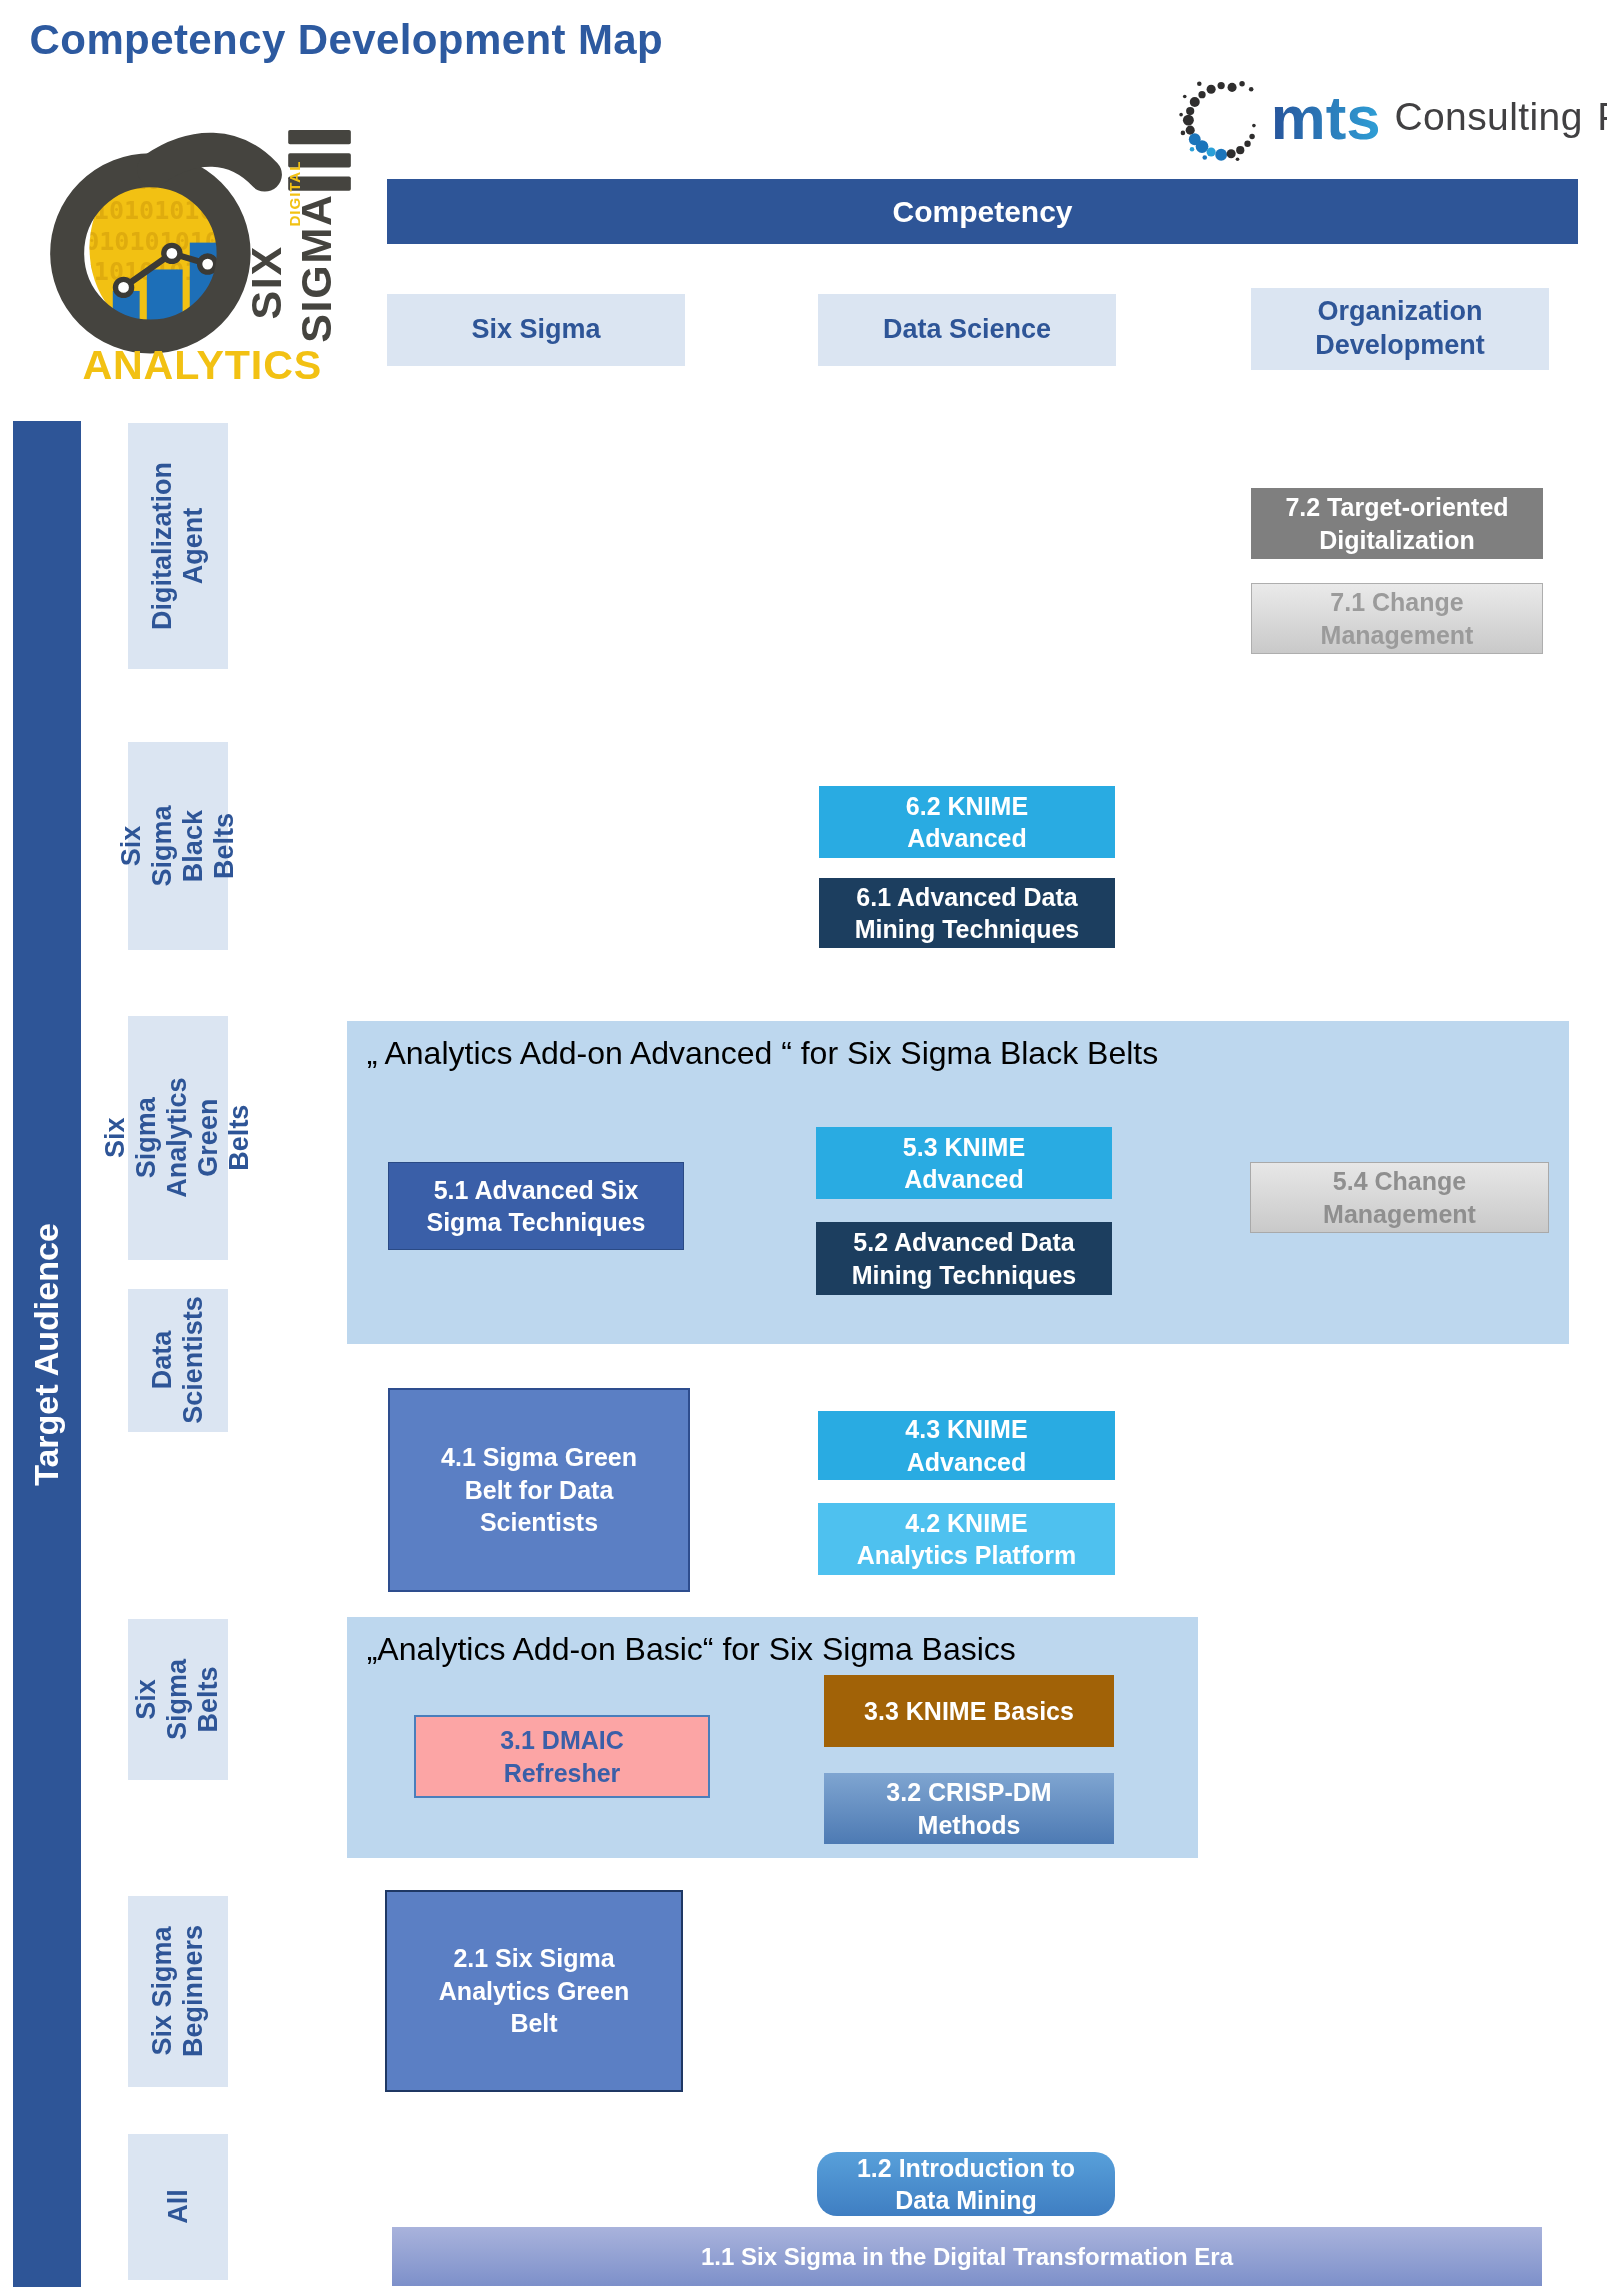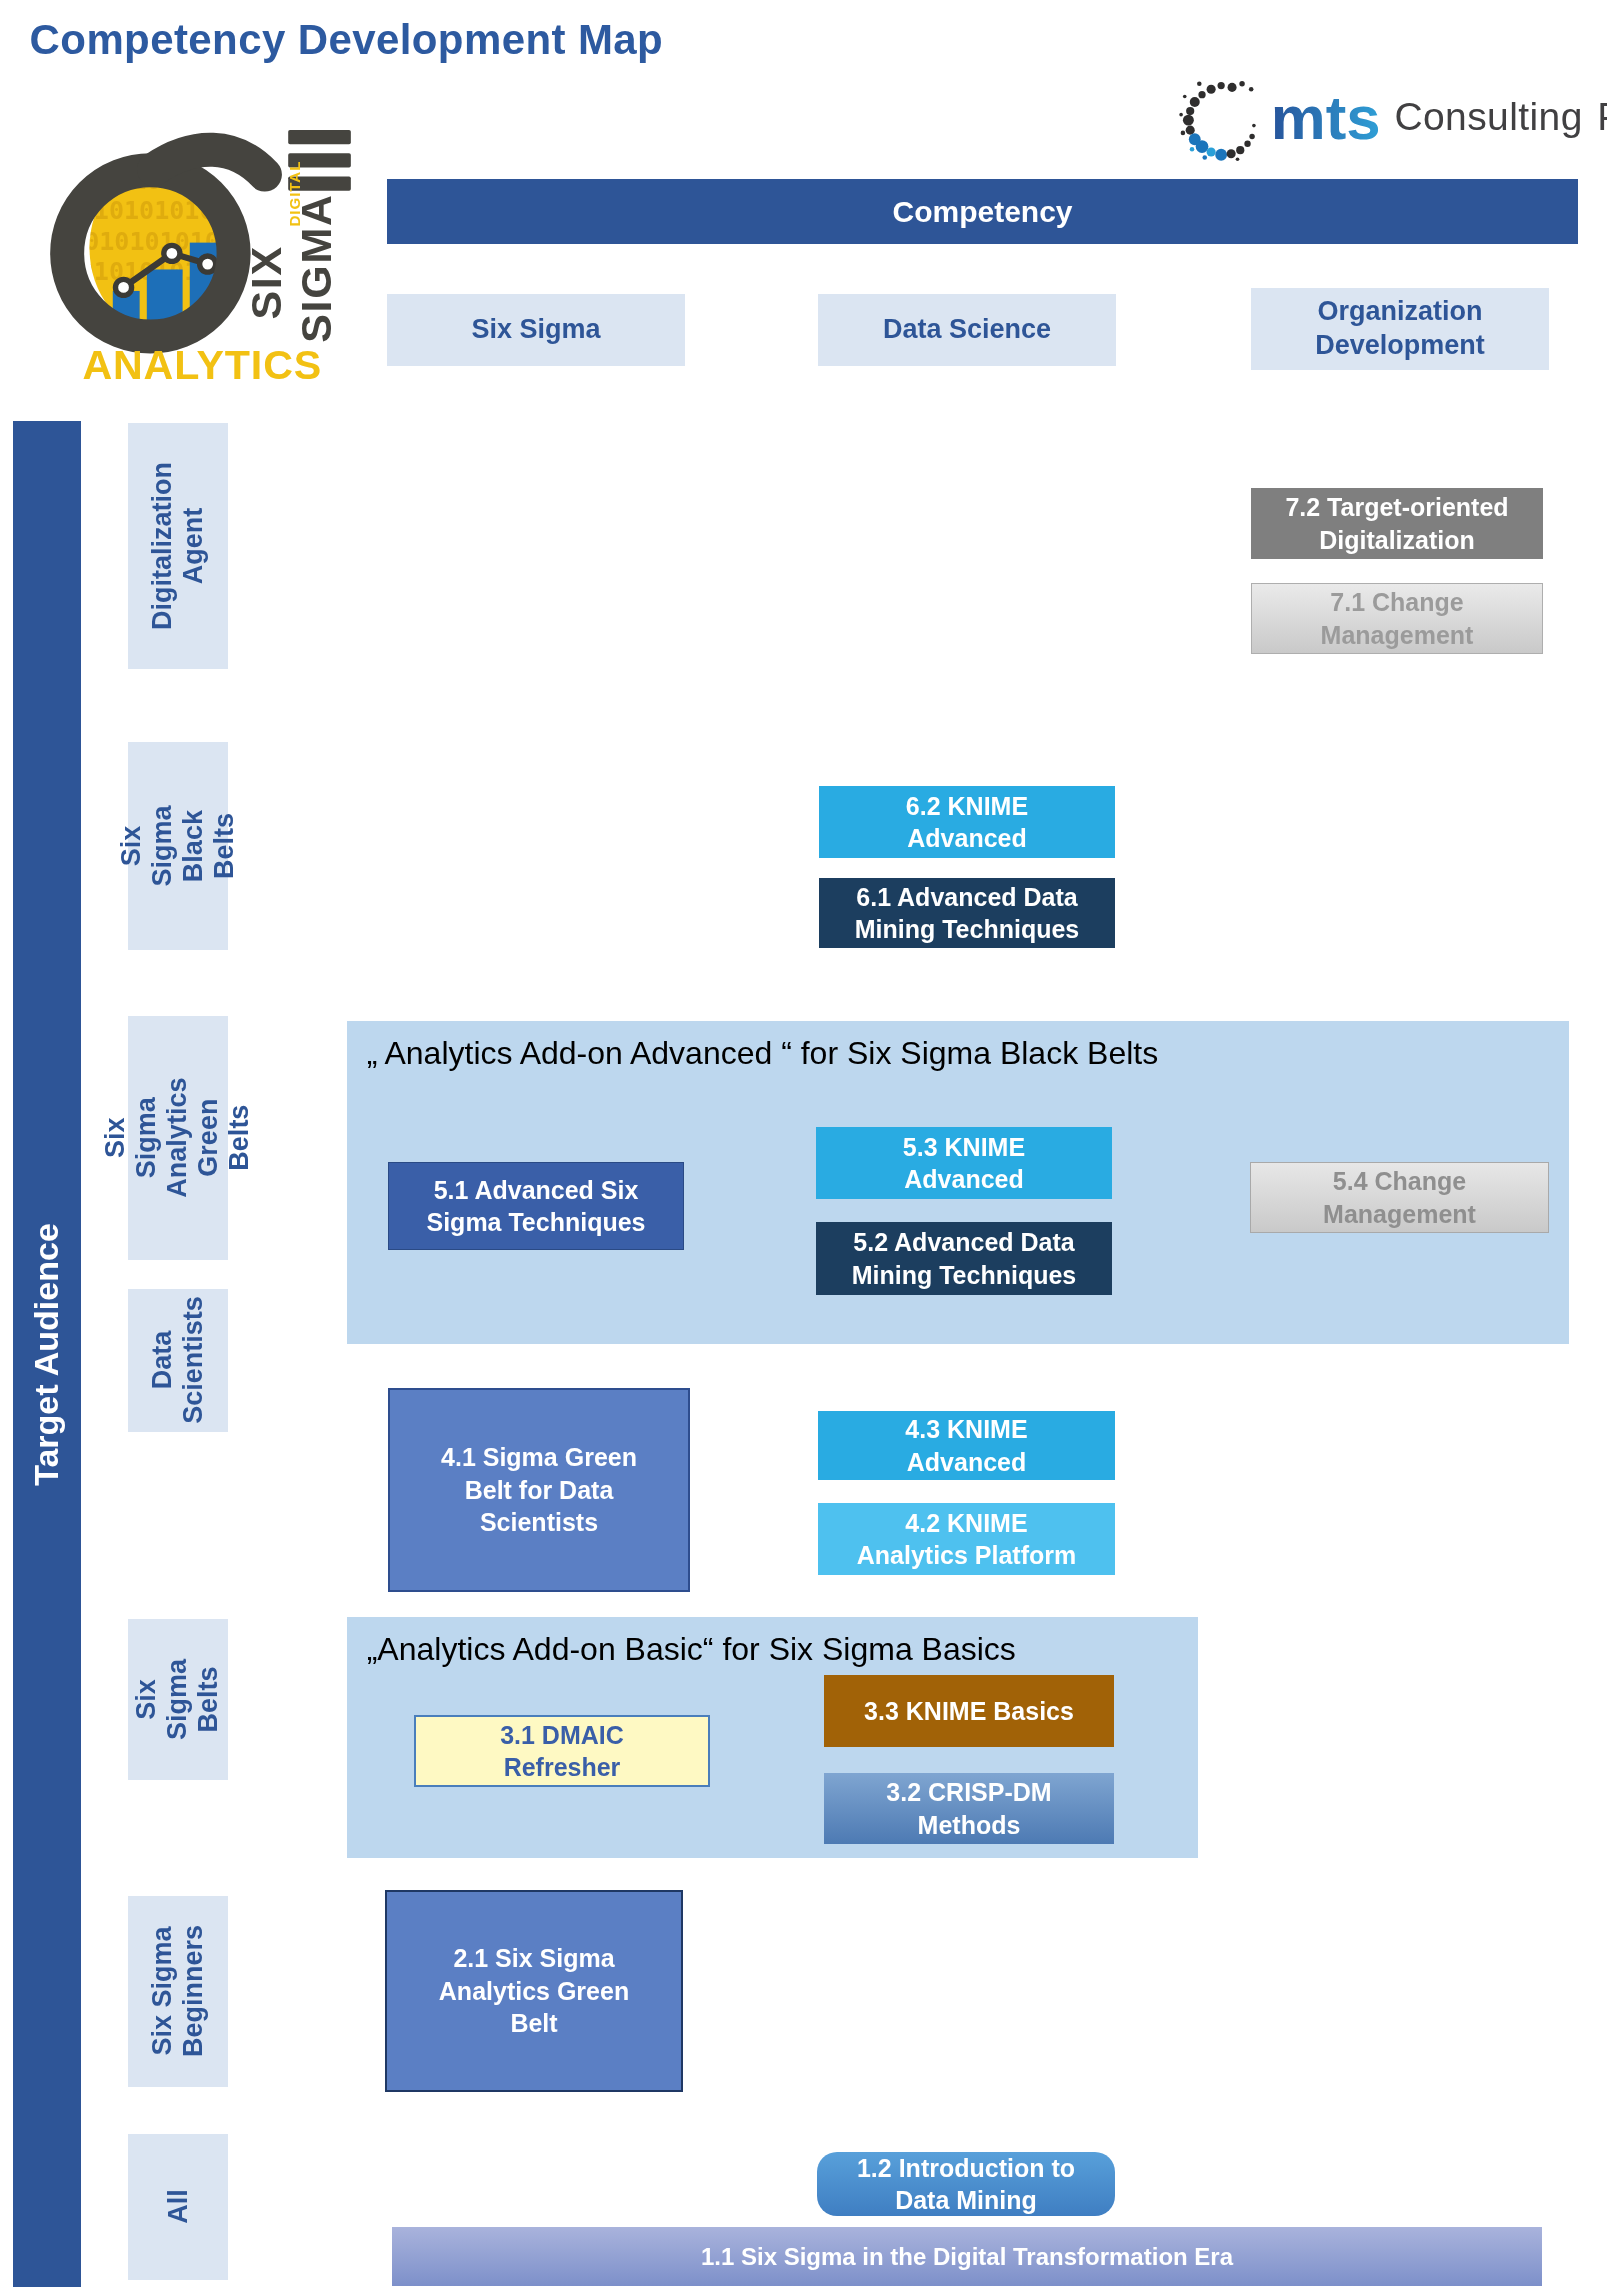--- a/index.html
+++ b/index.html
@@ -80,21 +80,21 @@
   #c71 { left:1251px; top:583px;  width:292px; height:71px;  background:linear-gradient(180deg,#eaeaea,#c9c9c9); border:1.8px solid #aeaeae; color:#9b9b9b; }
   #c62 { left:819px;  top:786px;  width:296px; height:72px;  background:#29abe2; }
   #c61 { left:819px;  top:878px;  width:296px; height:70px;  background:#1c3e5f; }
   #c51 { left:388px;  top:1162px; width:296px; height:88px;  background:#3a5fa8; border:1.8px solid #2a4a85; }
   #c53 { left:816px;  top:1127px; width:296px; height:72px;  background:#29abe2; }
   #c52 { left:816px;  top:1222px; width:296px; height:73px;  background:#1c3e5f; }
   #c54 { left:1250px; top:1162px; width:299px; height:71px;  background:linear-gradient(180deg,#e7e7e7,#c9c9c9); border:1.8px solid #a9a9a9; color:#8f8f8f; }
   #c41 { left:388px;  top:1388px; width:302px; height:204px; background:#5b7fc4; border:2.7px solid #2e4d8e; }
   #c43 { left:818px;  top:1411px; width:297px; height:69px;  background:#29abe2; }
   #c42 { left:818px;  top:1503px; width:297px; height:72px;  background:#4ec1ef; }
-  #c31 { left:414px;  top:1715px; width:296px; height:72px;  background:#fef9c3; border:2.7px solid #4a7ebb; color:#3a5fa8; }
+  #c31 { left:414px;  top:1715px; width:296px; height:83px;  background:#fca5a5; border:2.7px solid #4a7ebb; color:#3a5fa8; }
   #c33 { left:824px;  top:1675px; width:290px; height:72px;  background:#a16207; }
   #c32 { left:824px;  top:1757px; width:290px; height:71px;  background:linear-gradient(180deg,#7fa5d1,#4d7ab3);margin-top:16px; }
   #c21 { left:385px;  top:1890px; width:298px; height:202px; background:#5b7fc4; border:2.7px solid #1f3864; }
   #c12 { left:817px;  top:2152px; width:298px; height:64px;  background:linear-gradient(180deg,#58a0da,#3f7ec2);border-radius:20px; }
   #c11 { left:392px;  top:2227px; width:1150px; height:59px; background:linear-gradient(180deg,#a9b3dc,#7d90ca); font-size:24px; }
 </style>
 </head>
 <body>
 
 <div class="page">

